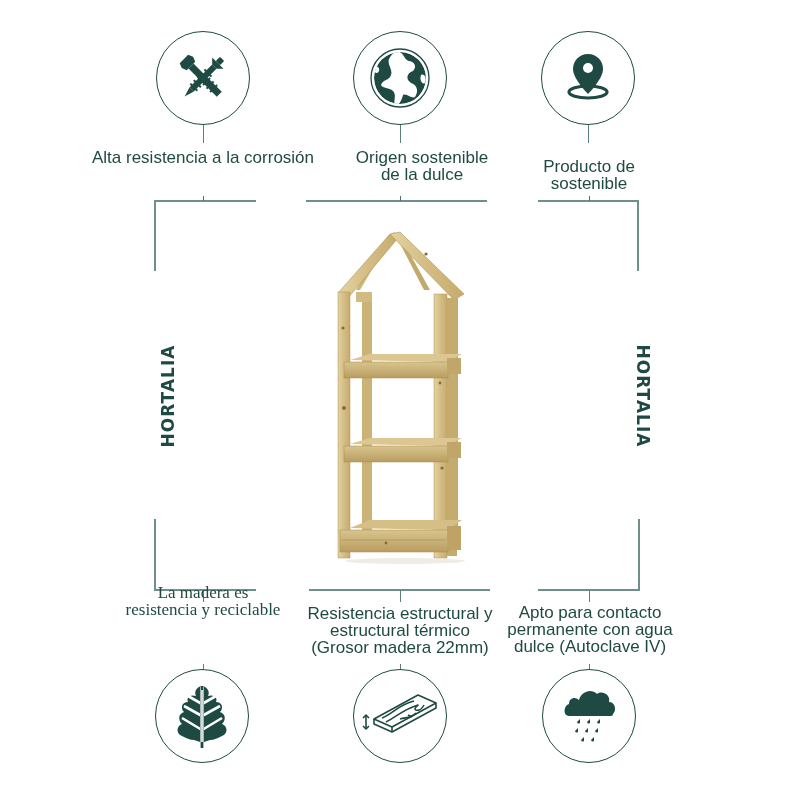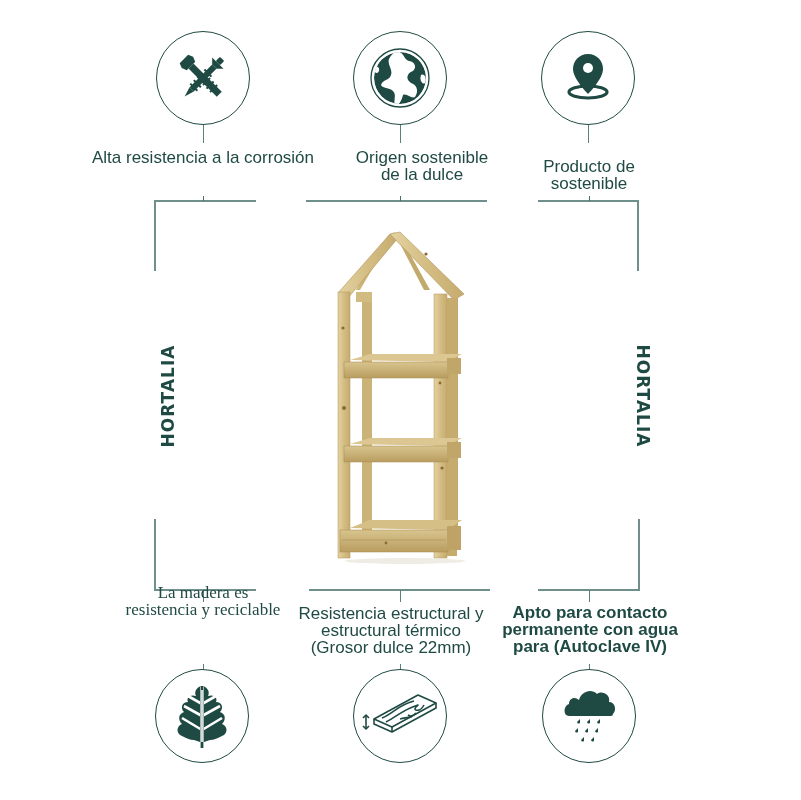--- a/index.html
+++ b/index.html
@@ -166,29 +166,29 @@
 <div class="stem" style="left:400px; top:590px; height:12px;"></div>
 
 <div class="vline" style="left:638px; top:519px; height:72px;"></div>
 <div class="hline" style="left:538px; top:589px; width:102px;"></div>
 <div class="stem" style="left:589px; top:590px; height:12px;"></div>
 
 <div class="label" style="left:203px; top:584px;font-family:Liberation Serif, serif;">
   <span>La madera es</span>
   <span>resistencia y reciclable</span>
 </div>
-<div class="label" style="left:391px; top:605px;">
+<div class="label" style="left:400px; top:605px;">
   <span>Resistencia estructural y</span>
   <span>estructural térmico</span>
-  <span>(Grosor dulce 22mm)</span>
-</div>
-<div class="label" style="left:590px; top:604px;font-weight:bold;">
+  <span>(Grosor madera 22mm)</span>
+</div>
+<div class="label" style="left:590px; top:604px;">
   <span>Apto para contacto</span>
   <span>permanente con agua</span>
-  <span>para (Autoclave IV)</span>
+  <span>dulce (Autoclave IV)</span>
 </div>
 
 <div class="stem" style="left:203px; top:664px; height:6px;"></div>
 <div class="circle" style="left:155px; top:669px;">
   <svg width="56" height="64" viewBox="0 0 56 64">
     <g fill="#1f4a43">
       <path d="M27,2 C22,4 20,8 22,12 C16,10 12,14 14,18 C8,18 6,24 10,28 C4,30 4,36 8,40 C2,42 2,50 8,52 C12,54 16,56 20,56 L26,58 L26,2 Z"></path>
       <path d="M29,2 C34,4 36,8 34,12 C40,10 44,14 42,18 C48,18 50,24 46,28 C52,30 52,36 48,40 C54,42 54,50 48,52 C44,54 40,56 36,56 L30,58 L30,2 Z"></path>
     </g>
     <g stroke="#fff" stroke-width="2.6" fill="none">

